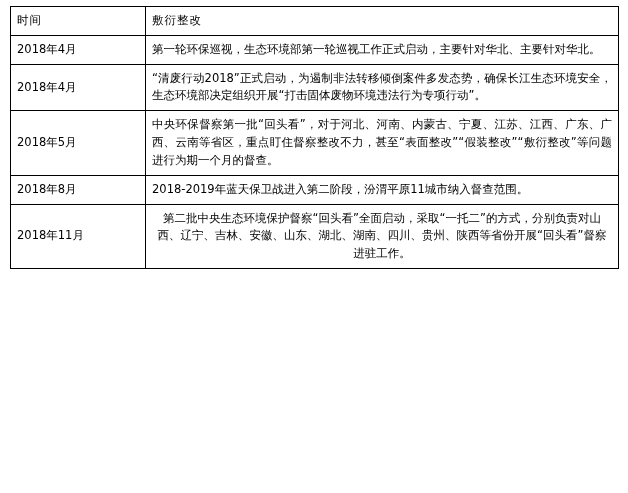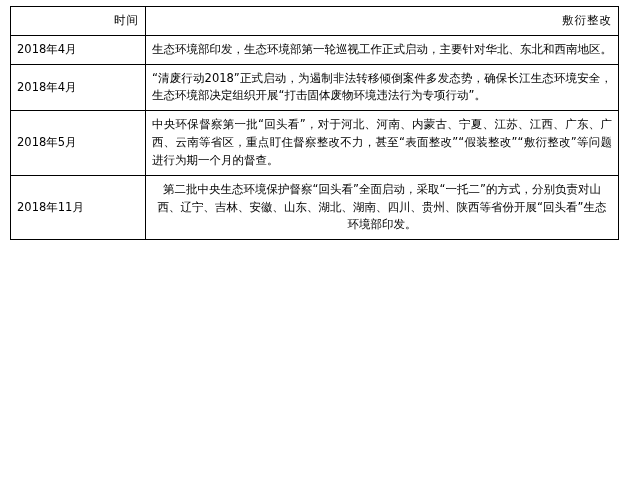--- a/index.html
+++ b/index.html
@@ -32,21 +32,21 @@
     vertical-align: middle;
     padding: 5px 6px;
     font-size: 11.5px;
     line-height: 1.55;
     font-weight: normal;
   }
   col.col-time { width: 135px; }
   col.col-action { width: 473px; }
 
   .head-cell {
-    text-align: right;
+    text-align: left;
     font-weight: bold;
     font-size: 13px;
     padding: 7px 6px;
     letter-spacing: 1px;
     margin-top: 33px;
   }
   .time-cell {
     white-space: nowrap;
     font-size: 11.5px;
   }
@@ -69,29 +69,33 @@
     </colgroup>
     <thead>
       <tr>
         <th class="head-cell">时间</th>
         <th class="head-cell">敷衍整改</th>
       </tr>
     </thead>
     <tbody>
       <tr>
         <td class="time-cell">2018年4月</td>
-        <td class="action-cell">生态环境部印发，生态环境部第一轮巡视工作正式启动，主要针对华北、东北和西南地区。</td>
+        <td class="action-cell">第一轮环保巡视，生态环境部第一轮巡视工作正式启动，主要针对华北、主要针对华北。</td>
       </tr>
       <tr>
         <td class="time-cell">2018年4月</td>
         <td class="action-cell">“清废行动2018”正式启动，为遏制非法转移倾倒案件多发态势，确保长江生态环境安全，生态环境部决定组织开展“打击固体废物环境违法行为专项行动”。</td>
       </tr>
       <tr>
         <td class="time-cell">2018年5月</td>
         <td class="action-cell">中央环保督察第一批“回头看”，对于河北、河南、内蒙古、宁夏、江苏、江西、广东、广西、云南等省区，重点盯住督察整改不力，甚至“表面整改”“假装整改”“敷衍整改”等问题进行为期一个月的督查。</td>
       </tr>
       <tr>
+        <td class="time-cell">2018年8月</td>
+        <td class="action-cell">2018-2019年蓝天保卫战进入第二阶段，汾渭平原11城市纳入督查范围。</td>
+      </tr>
+      <tr>
         <td class="time-cell">2018年11月</td>
-        <td class="action-cell centered">第二批中央生态环境保护督察“回头看”全面启动，采取“一托二”的方式，分别负责对山西、辽宁、吉林、安徽、山东、湖北、湖南、四川、贵州、陕西等省份开展“回头看”生态环境部印发。</td>
+        <td class="action-cell centered">第二批中央生态环境保护督察“回头看”全面启动，采取“一托二”的方式，分别负责对山西、辽宁、吉林、安徽、山东、湖北、湖南、四川、贵州、陕西等省份开展“回头看”督察进驻工作。</td>
       </tr>
     </tbody>
   </table>
 </div>
 
 </body></html>

